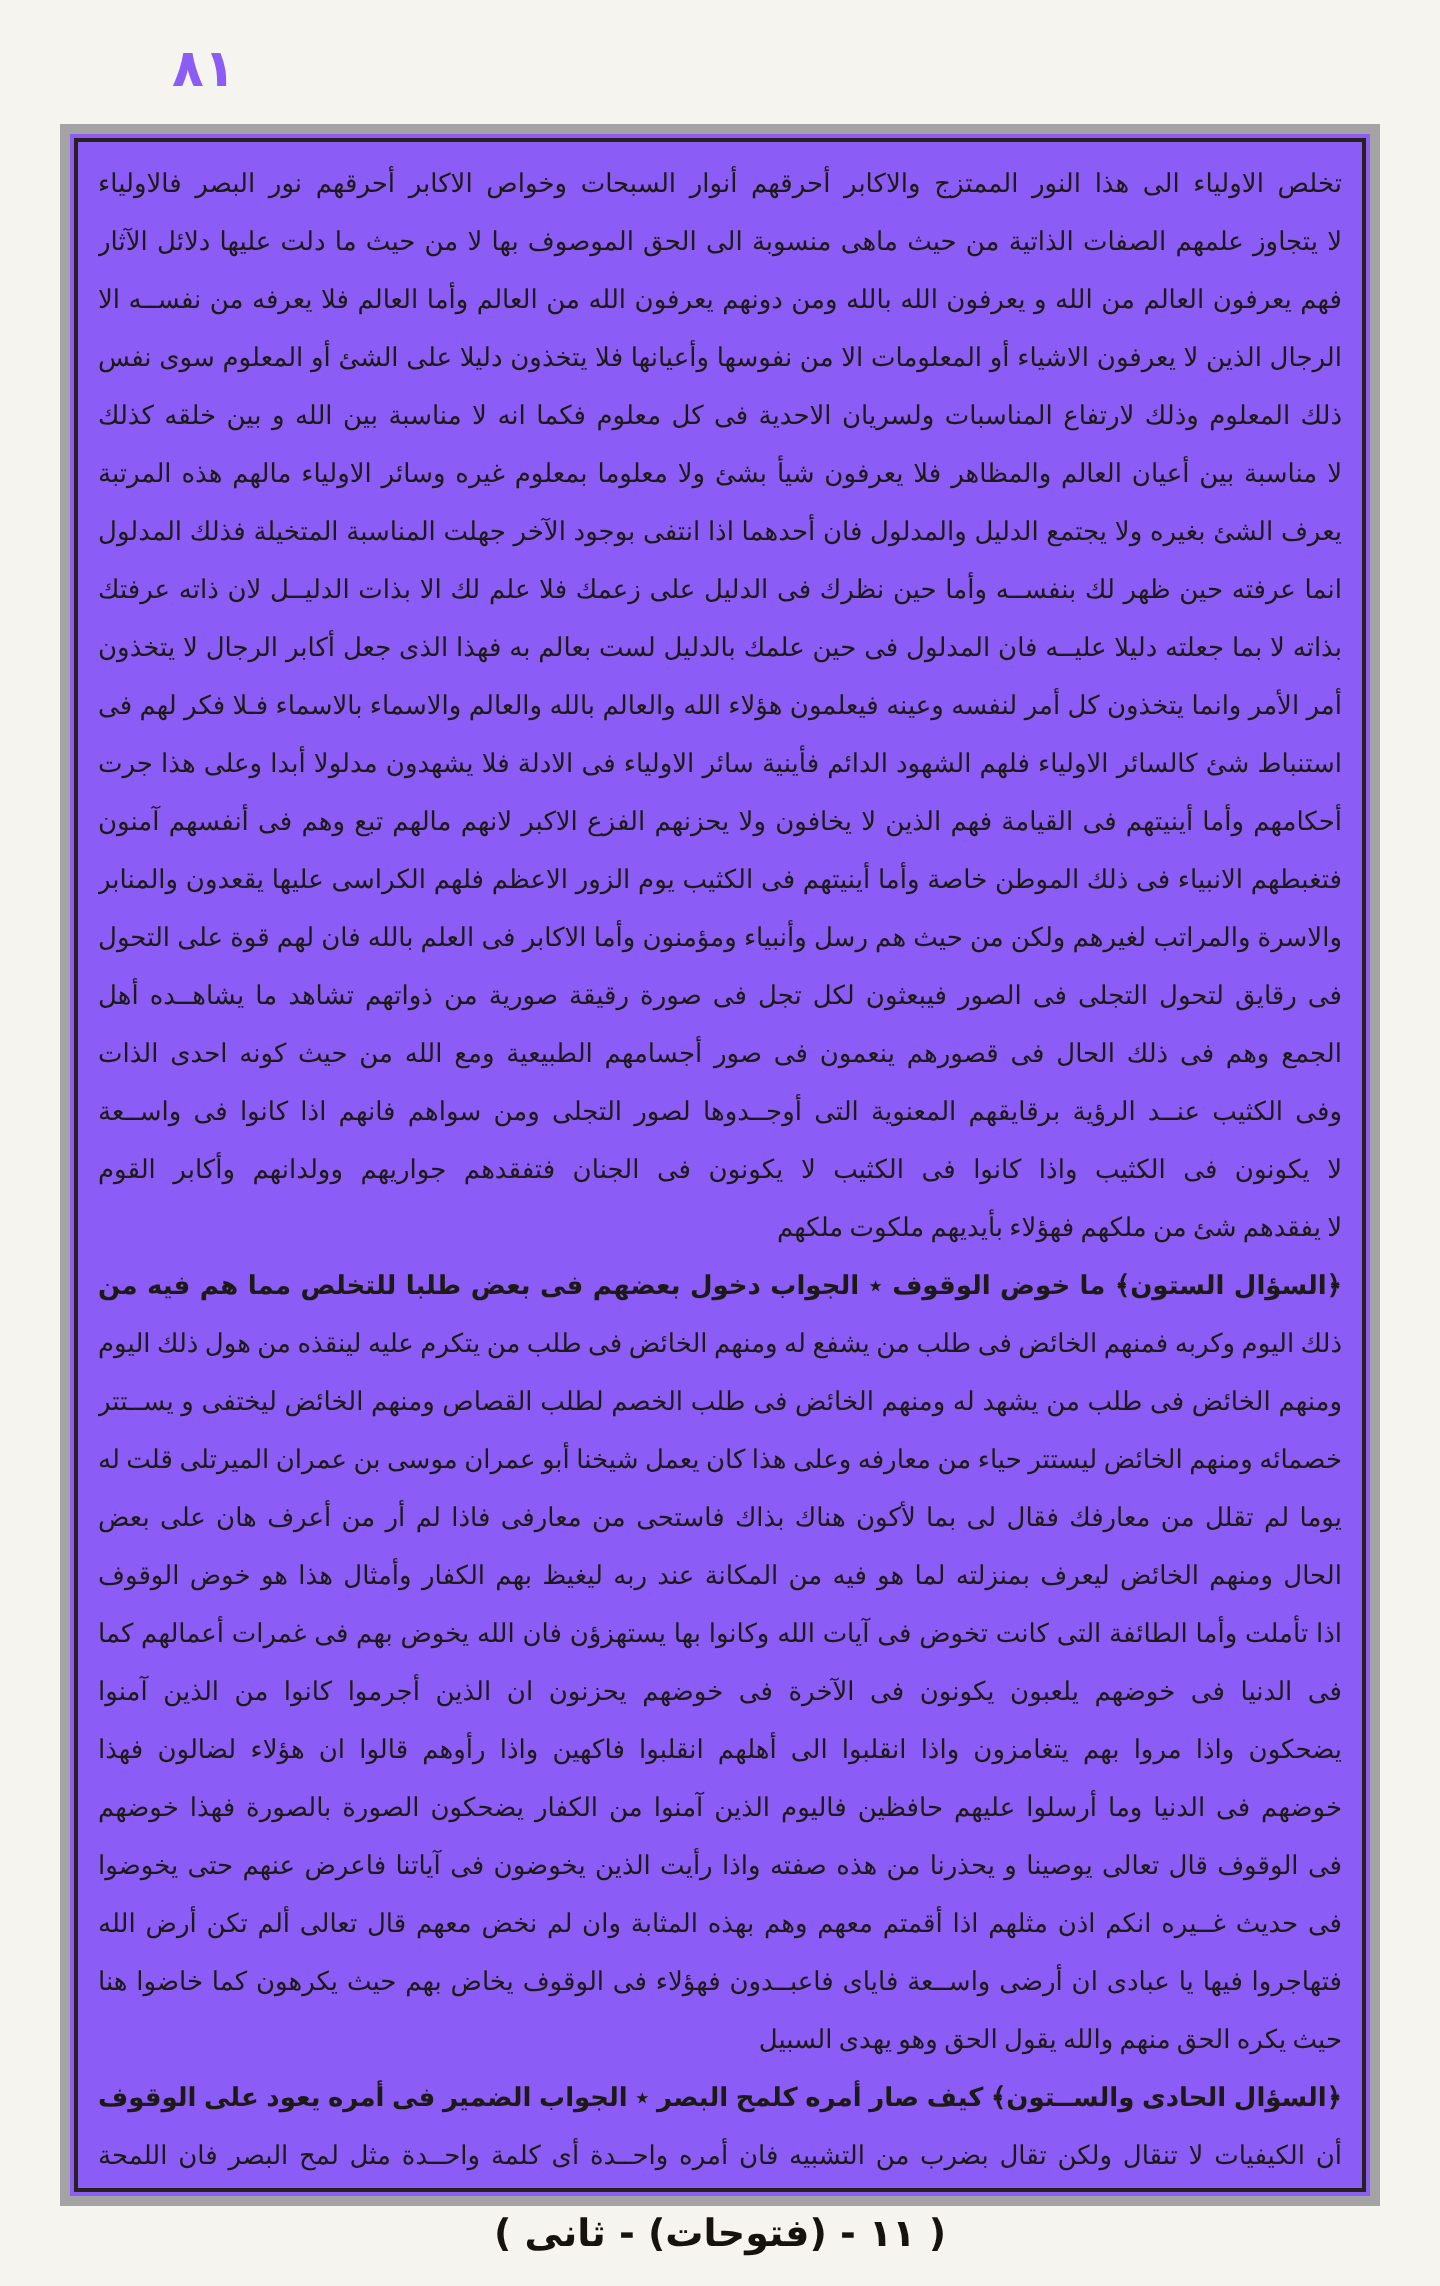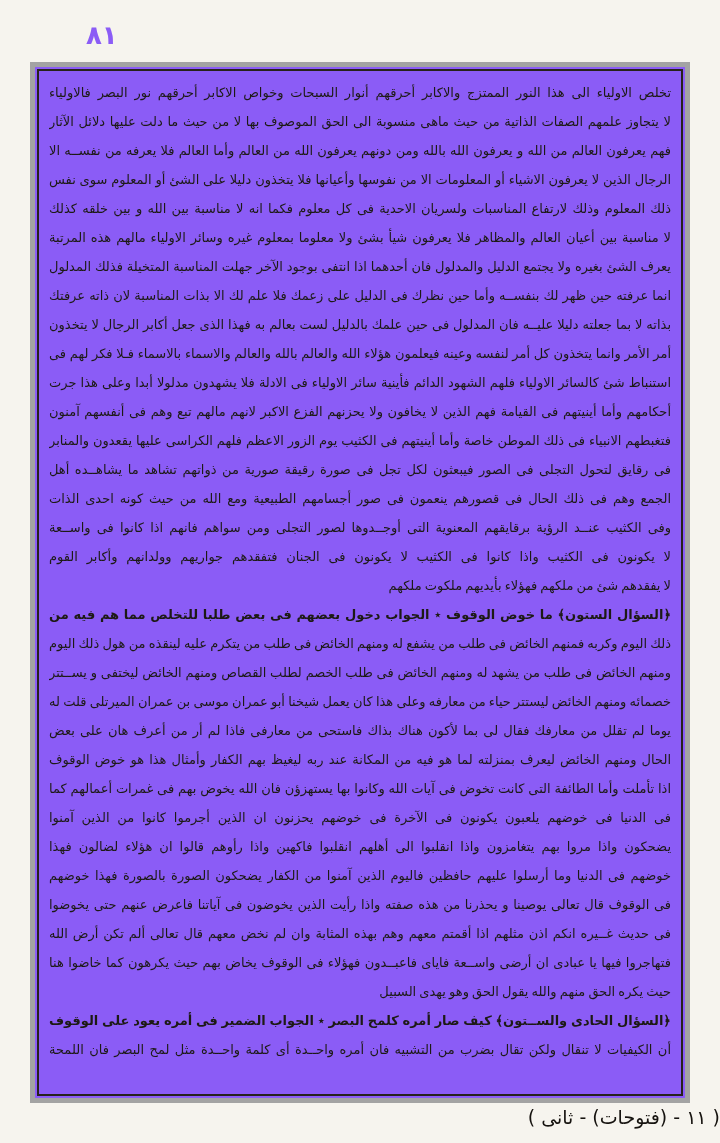--- a/index.html
+++ b/index.html
@@ -65,48 +65,49 @@
     text-align-last: right;
   }
   .line-header {
     font-weight: bold;
   }
   .footer {
     position: absolute;
     top: 1106px;
     left: 0;
     width: 720px;
-    text-align: right;
+    text-align: center;
     direction: rtl;
     font-size: 19px;
-    font-weight: normal;
+    font-weight: bold;
     color: #16130f;
   }
 </style>
 </head>
 <body>
 
 <div class="page-number">٨١</div>
 
 <div class="frame-outer">
   <div class="frame-inner">
     <div class="text-body" id="text-body">
         <div class="line">تخلص الاولياء الى هذا النور الممتزج والاكابر أحرقهم أنوار السبحات وخواص الاكابر أحرقهم نور البصر فالاولياء</div>
         <div class="line">لا يتجاوز علمهم الصفات الذاتية من حيث ماهى منسوبة الى الحق الموصوف بها لا من حيث ما دلت عليها دلائل الآثار</div>
         <div class="line">فهم يعرفون العالم من الله و يعرفون الله بالله ومن دونهم يعرفون الله من العالم وأما العالم فلا يعرفه من نفســه الا أكابر</div>
         <div class="line">الرجال الذين لا يعرفون الاشياء أو المعلومات الا من نفوسها وأعيانها فلا يتخذون دليلا على الشئ أو المعلوم سوى نفس</div>
         <div class="line">ذلك المعلوم وذلك لارتفاع المناسبات ولسريان الاحدية فى كل معلوم فكما انه لا مناسبة بين الله و بين خلقه كذلك</div>
         <div class="line">لا مناسبة بين أعيان العالم والمظاهر فلا يعرفون شيأ بشئ ولا معلوما بمعلوم غيره وسائر الاولياء مالهم هذه المرتبة وكيف</div>
         <div class="line">يعرف الشئ بغيره ولا يجتمع الدليل والمدلول فان أحدهما اذا انتفى بوجود الآخر جهلت المناسبة المتخيلة فذلك المدلول</div>
-        <div class="line">انما عرفته حين ظهر لك بنفســه وأما حين نظرك فى الدليل على زعمك فلا علم لك الا بذات المناسبة لان ذاته عرفتك</div>
+        <div class="line">انما عرفته حين ظهر لك بنفســه وأما حين نظرك فى الدليل على زعمك فلا علم لك الا بذات الدليــل لان ذاته عرفتك</div>
         <div class="line">بذاته لا بما جعلته دليلا عليــه فان المدلول فى حين علمك بالدليل لست بعالم به فهذا الذى جعل أكابر الرجال لا يتخذون</div>
         <div class="line">أمر الأمر وانما يتخذون كل أمر لنفسه وعينه فيعلمون هؤلاء الله والعالم بالله والعالم والاسماء بالاسماء فـلا فكر لهم فى</div>
         <div class="line">استنباط شئ كالسائر الاولياء فلهم الشهود الدائم فأينية سائر الاولياء فى الادلة فلا يشهدون مدلولا أبدا وعلى هذا جرت</div>
         <div class="line">أحكامهم وأما أينيتهم فى القيامة فهم الذين لا يخافون ولا يحزنهم الفزع الاكبر لانهم مالهم تبع وهم فى أنفسهم آمنون</div>
         <div class="line">فتغبطهم الانبياء فى ذلك الموطن خاصة وأما أينيتهم فى الكثيب يوم الزور الاعظم فلهم الكراسى عليها يقعدون والمنابر</div>
+        <div class="line">والاسرة والمراتب لغيرهم ولكن من حيث هم رسل وأنبياء ومؤمنون وأما الاكابر فى العلم بالله فان لهم قوة على التحول</div>
         <div class="line">فى رقايق لتحول التجلى فى الصور فيبعثون لكل تجل فى صورة رقيقة صورية من ذواتهم تشاهد ما يشاهــده أهل</div>
         <div class="line">الجمع وهم فى ذلك الحال فى قصورهم ينعمون فى صور أجسامهم الطبيعية ومع الله من حيث كونه احدى الذات بحقايقهم</div>
         <div class="line">وفى الكثيب عنــد الرؤية برقايقهم المعنوية التى أوجــدوها لصور التجلى ومن سواهم فانهم اذا كانوا فى واســعة</div>
         <div class="line">لا يكونون فى الكثيب واذا كانوا فى الكثيب لا يكونون فى الجنان فتفقدهم جواريهم وولدانهم وأكابر القوم</div>
         <div class="line line-end">لا يفقدهم شئ من ملكهم فهؤلاء بأيديهم ملكوت ملكهم</div>
         <div class="line line-header">﴿السؤال الستون﴾ ما خوض الوقوف ٭ الجواب دخول بعضهم فى بعض طلبا للتخلص مما هم فيه من شــدة</div>
         <div class="line">ذلك اليوم وكربه فمنهم الخائض فى طلب من يشفع له ومنهم الخائض فى طلب من يتكرم عليه لينقذه من هول ذلك اليوم</div>
         <div class="line">ومنهم الخائض فى طلب من يشهد له ومنهم الخائض فى طلب الخصم لطلب القصاص ومنهم الخائض ليختفى و يســتتر من</div>
         <div class="line">خصمائه ومنهم الخائض ليستتر حياء من معارفه وعلى هذا كان يعمل شيخنا أبو عمران موسى بن عمران الميرتلى قلت له</div>
         <div class="line">يوما لم تقلل من معارفك فقال لى بما لأكون هناك بذاك فاستحى من معارفى فاذا لم أر من أعرف هان على بعض</div>

